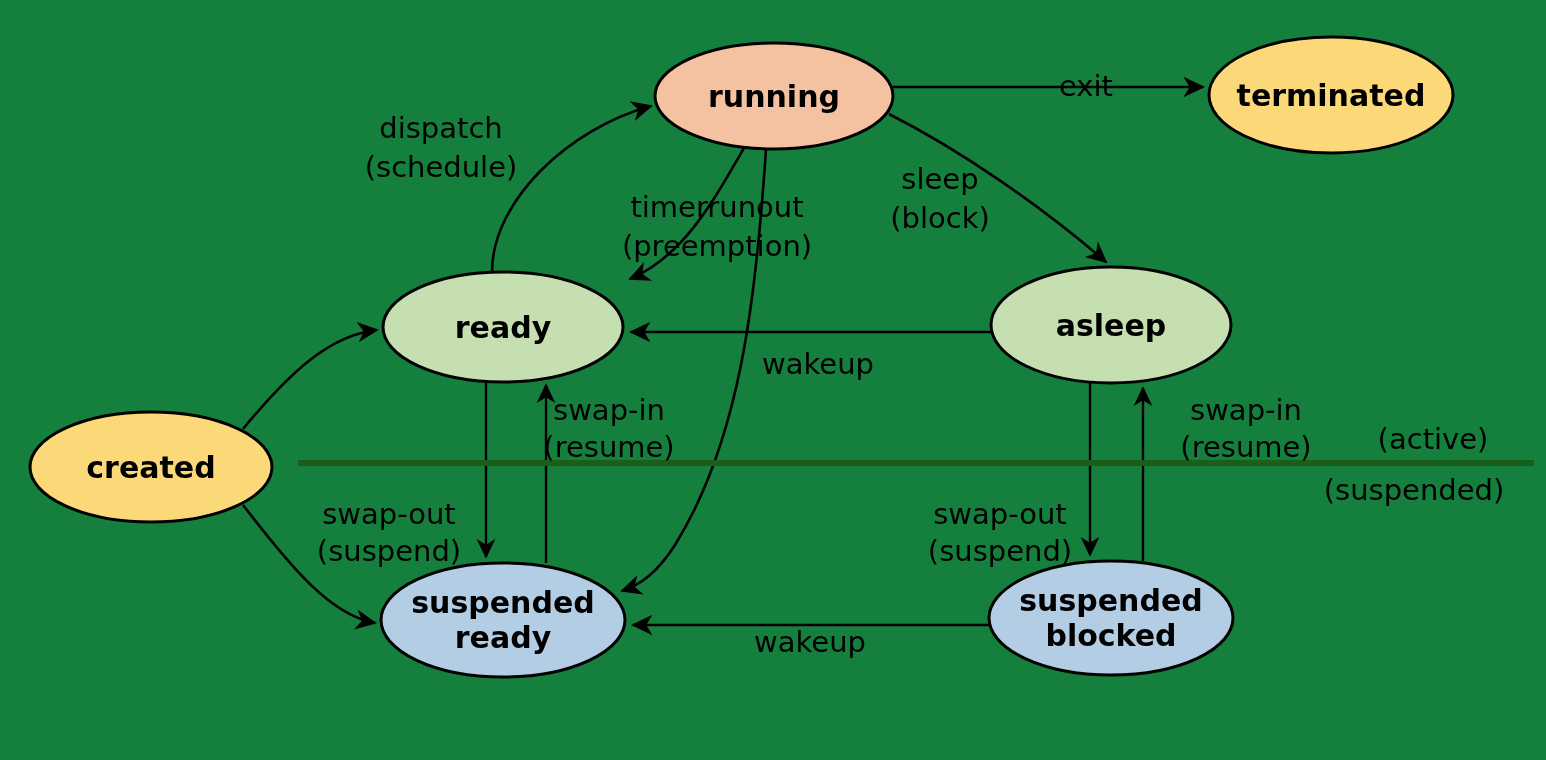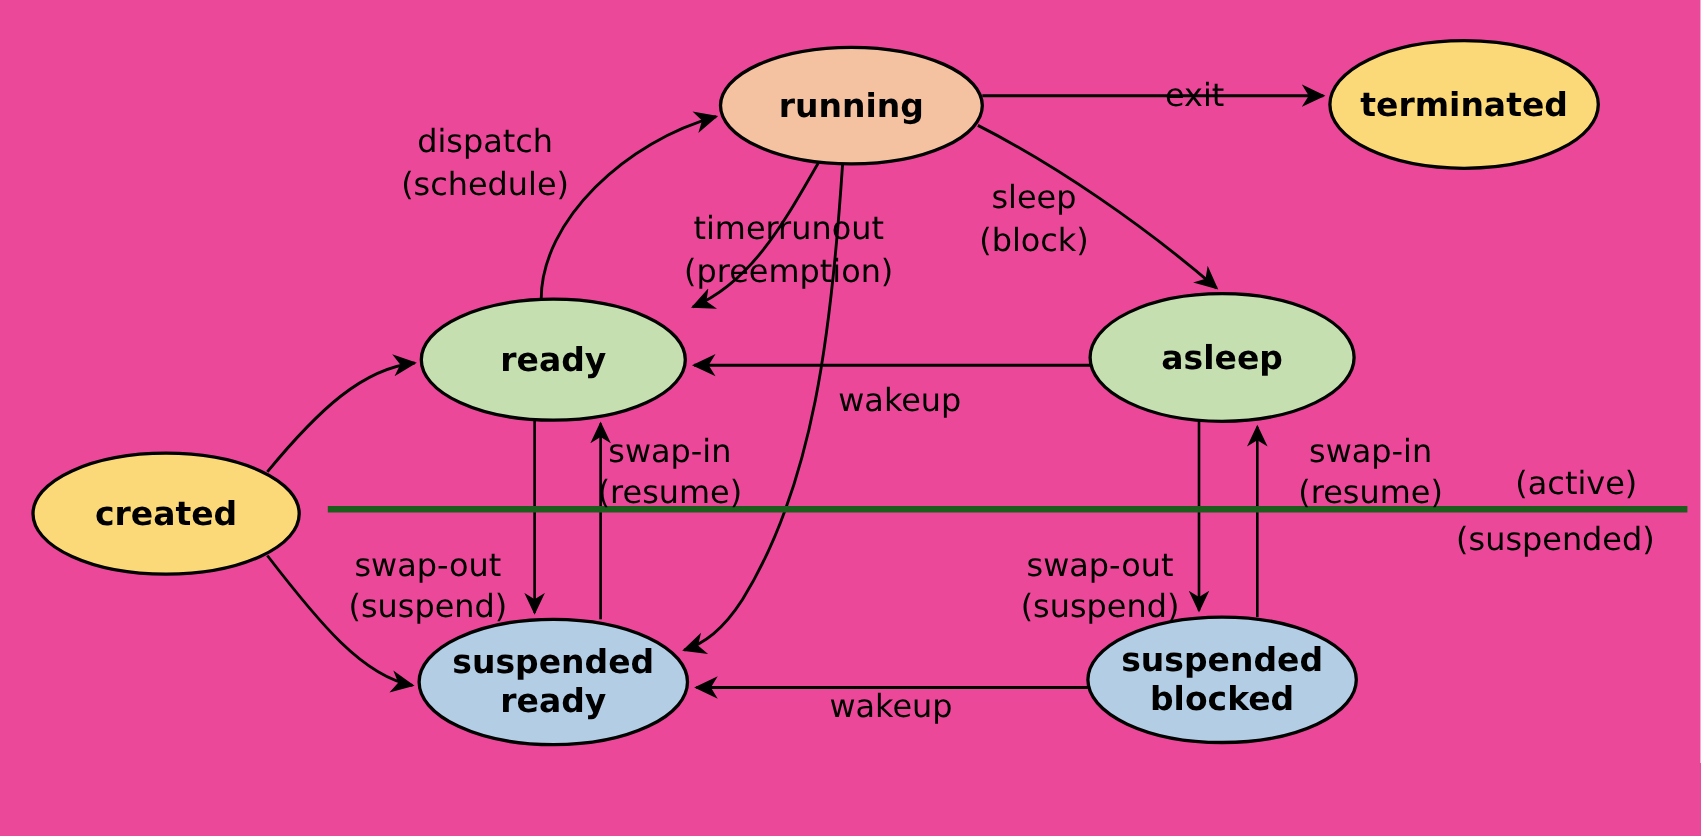--- a/index.html
+++ b/index.html
@@ -10,21 +10,21 @@
   body {
     width: 1546px;
     height: 760px;
     font-family: "DejaVu Sans", sans-serif;
     overflow: hidden;
   }
   #diagram-root {
     position: relative;
     width: 1546px;
     height: 760px;
-    background: #ec4899;
+    background: #15803d;
   }
   svg#state-diagram {
     display: block;
     width: 1546px;
     height: 760px;
   }
   .node-ellipse {
     stroke: #000000;
     stroke-width: 3;
   }

